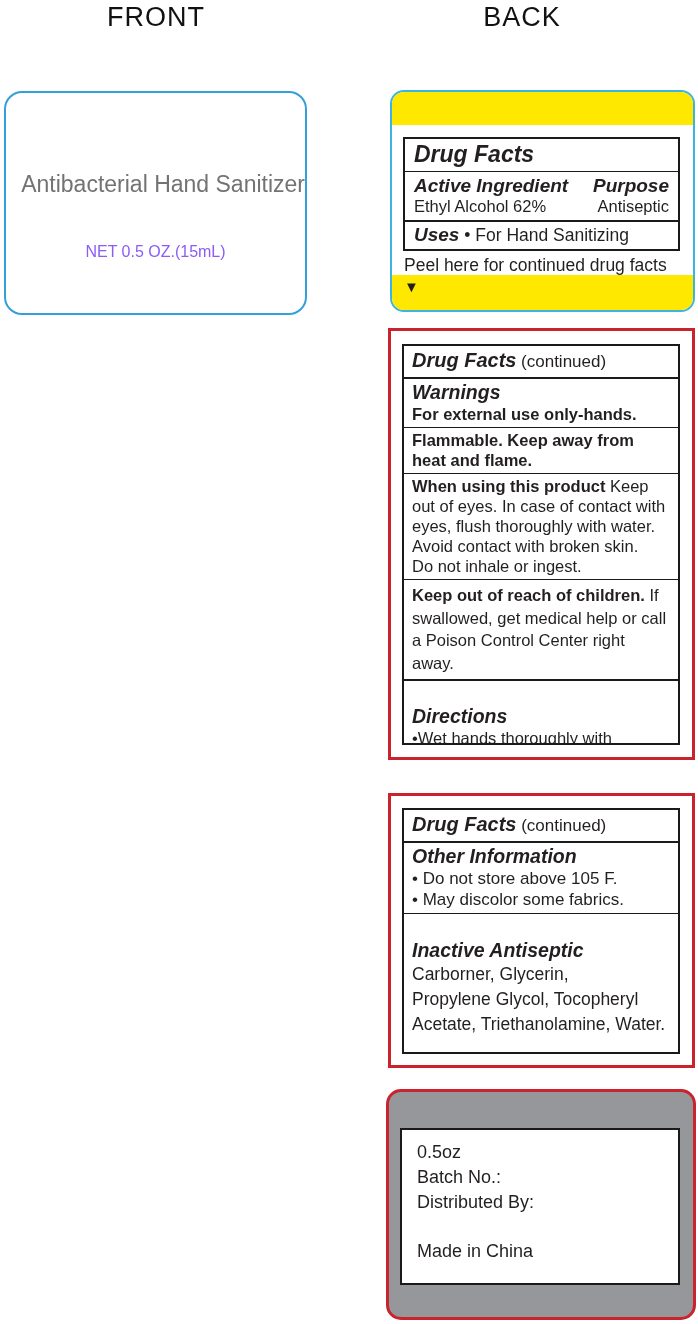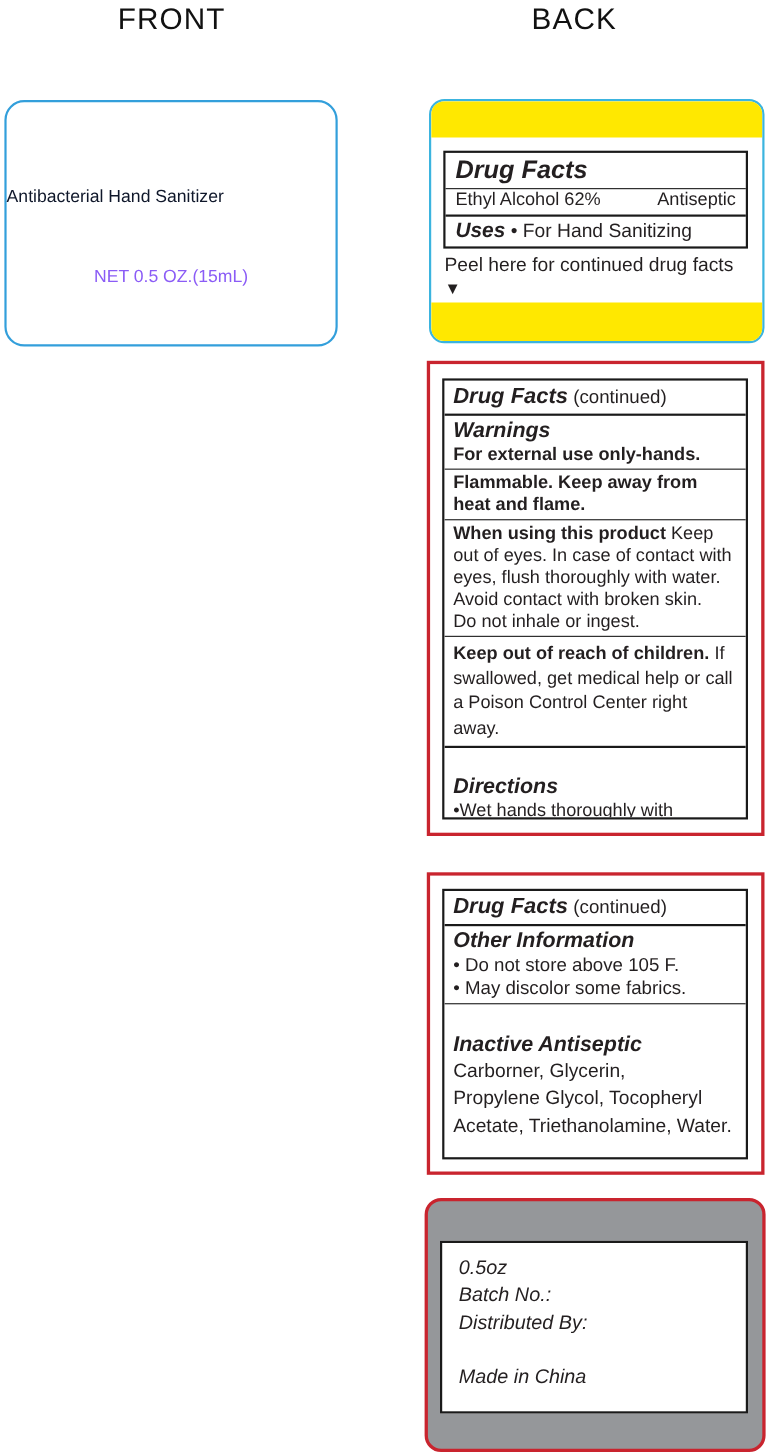--- a/index.html
+++ b/index.html
@@ -16,21 +16,21 @@
   .front-title { left:0; width:312px; }
   .back-title  { left:368px; width:308px; }
 
   
   .front-label {
     position:absolute; left:4px; top:91px; width:303px; height:224px;
     border:2px solid #339FDB; border-radius:18px; background:#fff;
   }
   .product-name {
     position:absolute; top:78px; left:0; right:0;
-    text-align:left; font-size:16px; color:#0f172a;
+    text-align:right; font-size:23px; color:#737373;
   }
   .net-contents {
     position:absolute; top:150px; left:0; right:0;
     text-align:center; font-size:16px; color:#8b5cf6;
   }
 
   
   .back-panel1 {
     position:absolute; left:390px; top:90px; width:305px; height:222px;
     border:2px solid #3BB4DF; border-radius:14px; overflow:hidden; background:#fff;
@@ -85,41 +85,45 @@
   .inactive-sec { line-height:25px !important; font-size:17.5px !important; padding-top:3px !important; }
 
   
   .back-panel4 {
     position:absolute; left:386px; top:1089px; width:310px; height:231px;
     background:#95979A; border:3px solid #C9242E; border-radius:15px;
   }
   .p4-box {
     position:absolute; left:11px; right:13px; top:36px; height:157px;
     background:#fff; border:2.5px solid #1a1a1a;
-    padding:10px 0 0 15px; font-size:18px; line-height:25px;font-style:italic;
+    padding:10px 0 0 15px; font-size:18px; line-height:25px;
   }
   .p4-gap { height:24px; }
 </style>
 </head>
 <body>
 
 <div class="col-title front-title">FRONT</div>
 <div class="col-title back-title">BACK</div>
 
 <div class="front-label">
   <div class="product-name">Antibacterial Hand Sanitizer</div>
   <div class="net-contents">NET 0.5 OZ.(15mL)</div>
 </div>
 
 <div class="back-panel1">
   <div class="band band-top"></div>
   <div class="band band-bottom"></div>
   <div class="p1-content">
     <div class="p1-box">
       <div class="p1-title">Drug Facts</div>
+      <div class="p1-row headrow">
+        <span>Active Ingredient</span>
+        <span>Purpose</span>
+      </div>
       <div class="p1-row valrow">
         <span>Ethyl Alcohol 62%</span>
         <span>Antiseptic</span>
       </div>
       <div class="p1-uses">
         <span class="h">Uses</span>
         <span>• For Hand Sanitizing</span>
       </div>
     </div>
     <div class="peel-note">

